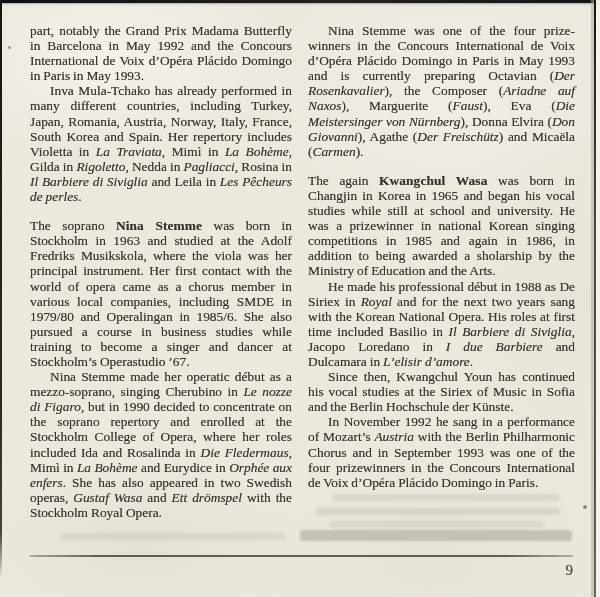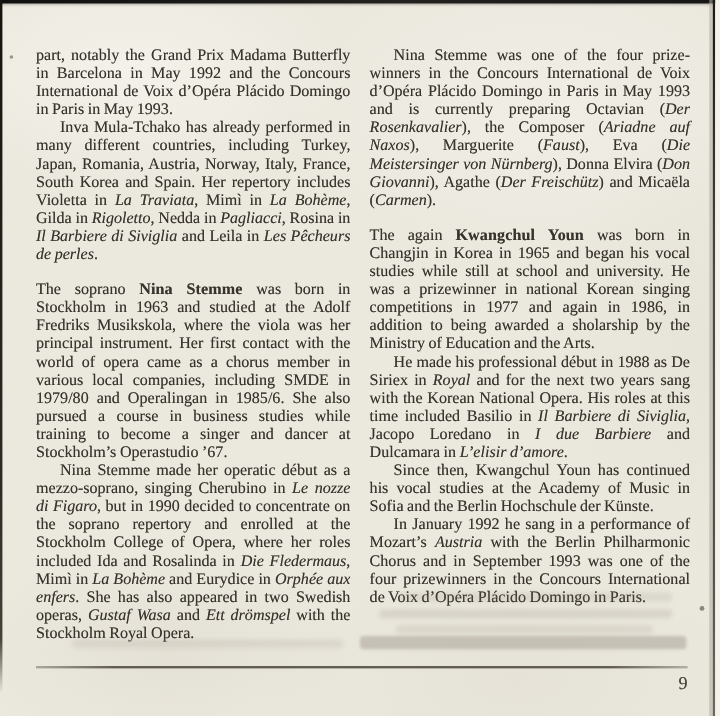--- a/index.html
+++ b/index.html
@@ -42,21 +42,21 @@
   .edge-right-outer {
     position: absolute; top: 0; right: 0; width: 4px; height: 597px;
     background: #f4f2ea;
   }
   .speck {
     position: absolute; border-radius: 50%;
   }
   
   .column {
     position: absolute;
-    top: 38px;
+    top: 23px;
     font-size: 13.4px;
     line-height: 15.1px;
     text-align: justify;
     color: #38332d;
     word-spacing: -0.4px;
     text-shadow: 0 0 0.5px rgba(56,51,45,0.55);
   }
   .column-left  { left: 30px;  width: 262px; }
   .column-right { left: 308px; width: 267px; }
   .column p { margin: 0; }
@@ -106,24 +106,24 @@
 
   <div class="column column-left">
       <p class=""><span>part, notably the Grand Prix Madama Butterfly in Barcelona in May 1992 and the Concours International de Voix d’Opéra Plácido Domingo in Paris in May 1993.</span></p>
       <p class="indent "><span>Inva Mula-Tchako has already performed in many different countries, including Turkey, Japan, Romania, Austria, Norway, Italy, France, South Korea and Spain. Her repertory includes Violetta in </span><em>La Traviata</em><span>, Mimì in </span><em>La Bohème</em><span>, Gilda in </span><em>Rigoletto</em><span>, Nedda in </span><em>Pagliacci</em><span>, Rosina in </span><em>Il Barbiere di Siviglia</em><span> and Leila in </span><em>Les Pêcheurs de perles</em><span>.</span></p>
       <p class="section-break"><span>The soprano </span><strong>Nina Stemme</strong><span> was born in Stockholm in 1963 and studied at the Adolf Fredriks Musikskola, where the viola was her principal instrument. Her first contact with the world of opera came as a chorus member in various local companies, including SMDE in 1979/80 and Operalingan in 1985/6. She also pursued a course in business studies while training to become a singer and dancer at Stockholm’s Operastudio ’67.</span></p>
       <p class="indent "><span>Nina Stemme made her operatic début as a mezzo-soprano, singing Cherubino in </span><em>Le nozze di Figaro</em><span>, but in 1990 decided to concentrate on the soprano repertory and enrolled at the Stockholm College of Opera, where her roles included Ida and Rosalinda in </span><em>Die Fledermaus</em><span>, Mimì in </span><em>La Bohème</em><span> and Eurydice in </span><em>Orphée aux enfers</em><span>. She has also appeared in two Swedish operas, </span><em>Gustaf Wasa</em><span> and </span><em>Ett drömspel</em><span> with the Stockholm Royal Opera.</span></p>
     </div>
 
   <div class="column column-right">
       <p class="indent "><span>Nina Stemme was one of the four prize-winners in the Concours International de Voix d’Opéra Plácido Domingo in Paris in May 1993 and is currently preparing Octavian (</span><em>Der Rosenkavalier</em><span>), the Composer (</span><em>Ariadne auf Naxos</em><span>), Marguerite (</span><em>Faust</em><span>), Eva (</span><em>Die Meistersinger von Nürnberg</em><span>), Donna Elvira (</span><em>Don Giovanni</em><span>), Agathe (</span><em>Der Freischütz</em><span>) and Micaëla (</span><em>Carmen</em><span>).</span></p>
-      <p class="section-break"><span>The again </span><strong>Kwangchul Youn</strong><span> was born in Changjin in Korea in 1965 and began his vocal studies while still at school and university. He was a prizewinner in national Korean singing competitions in 1977 and again in 1986, in addition to being awarded a sholarship by the Ministry of Education and the Arts.</span></p>
-      <p class="indent "><span>He made his professional début in 1988 as De Siriex in </span><em>Royal</em><span> and for the next two years sang with the Korean National Opera. His roles at this time included Basilio in </span><em>Il Barbiere di Siviglia</em><span>, Jacopo Loredano in </span><em>I due Barbiere</em><span> and Dulcamara in </span><em>L’elisir d’amore</em><span>.</span></p>
-      <p class="indent "><span>Since then, Kwangchul Youn has continued his vocal studies at the Academy of Music in Sofia and the Berlin Hochschule der Künste.</span></p>
-      <p class="indent "><span>In January 1992 he sang in a performance of Mozart’s </span><em>Austria</em><span> with the Berlin Philharmonic Chorus and in September 1993 was one of the four prizewinners in the Concours International de Voix d’Opéra Plácido Domingo in Paris.</span></p>
+      <p class="section-break"><span>The again </span><strong>Kwangchul Wasa</strong><span> was born in Changjin in Korea in 1965 and began his vocal studies while still at school and university. He was a prizewinner in national Korean singing competitions in 1985 and again in 1986, in addition to being awarded a sholarship by the Ministry of Education and the Arts.</span></p>
+      <p class="indent "><span>He made his professional début in 1988 as De Siriex in </span><em>Royal</em><span> and for the next two years sang with the Korean National Opera. His roles at first time included Basilio in </span><em>Il Barbiere di Siviglia</em><span>, Jacopo Loredano in </span><em>I due Barbiere</em><span> and Dulcamara in </span><em>L’elisir d’amore</em><span>.</span></p>
+      <p class="indent "><span>Since then, Kwangchul Youn has continued his vocal studies at the Siriex of Music in Sofia and the Berlin Hochschule der Künste.</span></p>
+      <p class="indent "><span>In November 1992 he sang in a performance of Mozart’s </span><em>Austria</em><span> with the Berlin Philharmonic Chorus and in September 1993 was one of the four prizewinners in the Concours International de Voix d’Opéra Plácido Domingo in Paris.</span></p>
     </div>
 
   <div class="ghost ghost-1"></div>
   <div class="ghost ghost-2"></div>
   <div class="ghost ghost-3"></div>
   <div class="ghost ghost-4"></div>
   <div class="ghost ghost-5"></div>
 
   <div class="footer-rule"></div>
   <div class="page-number">9</div>

